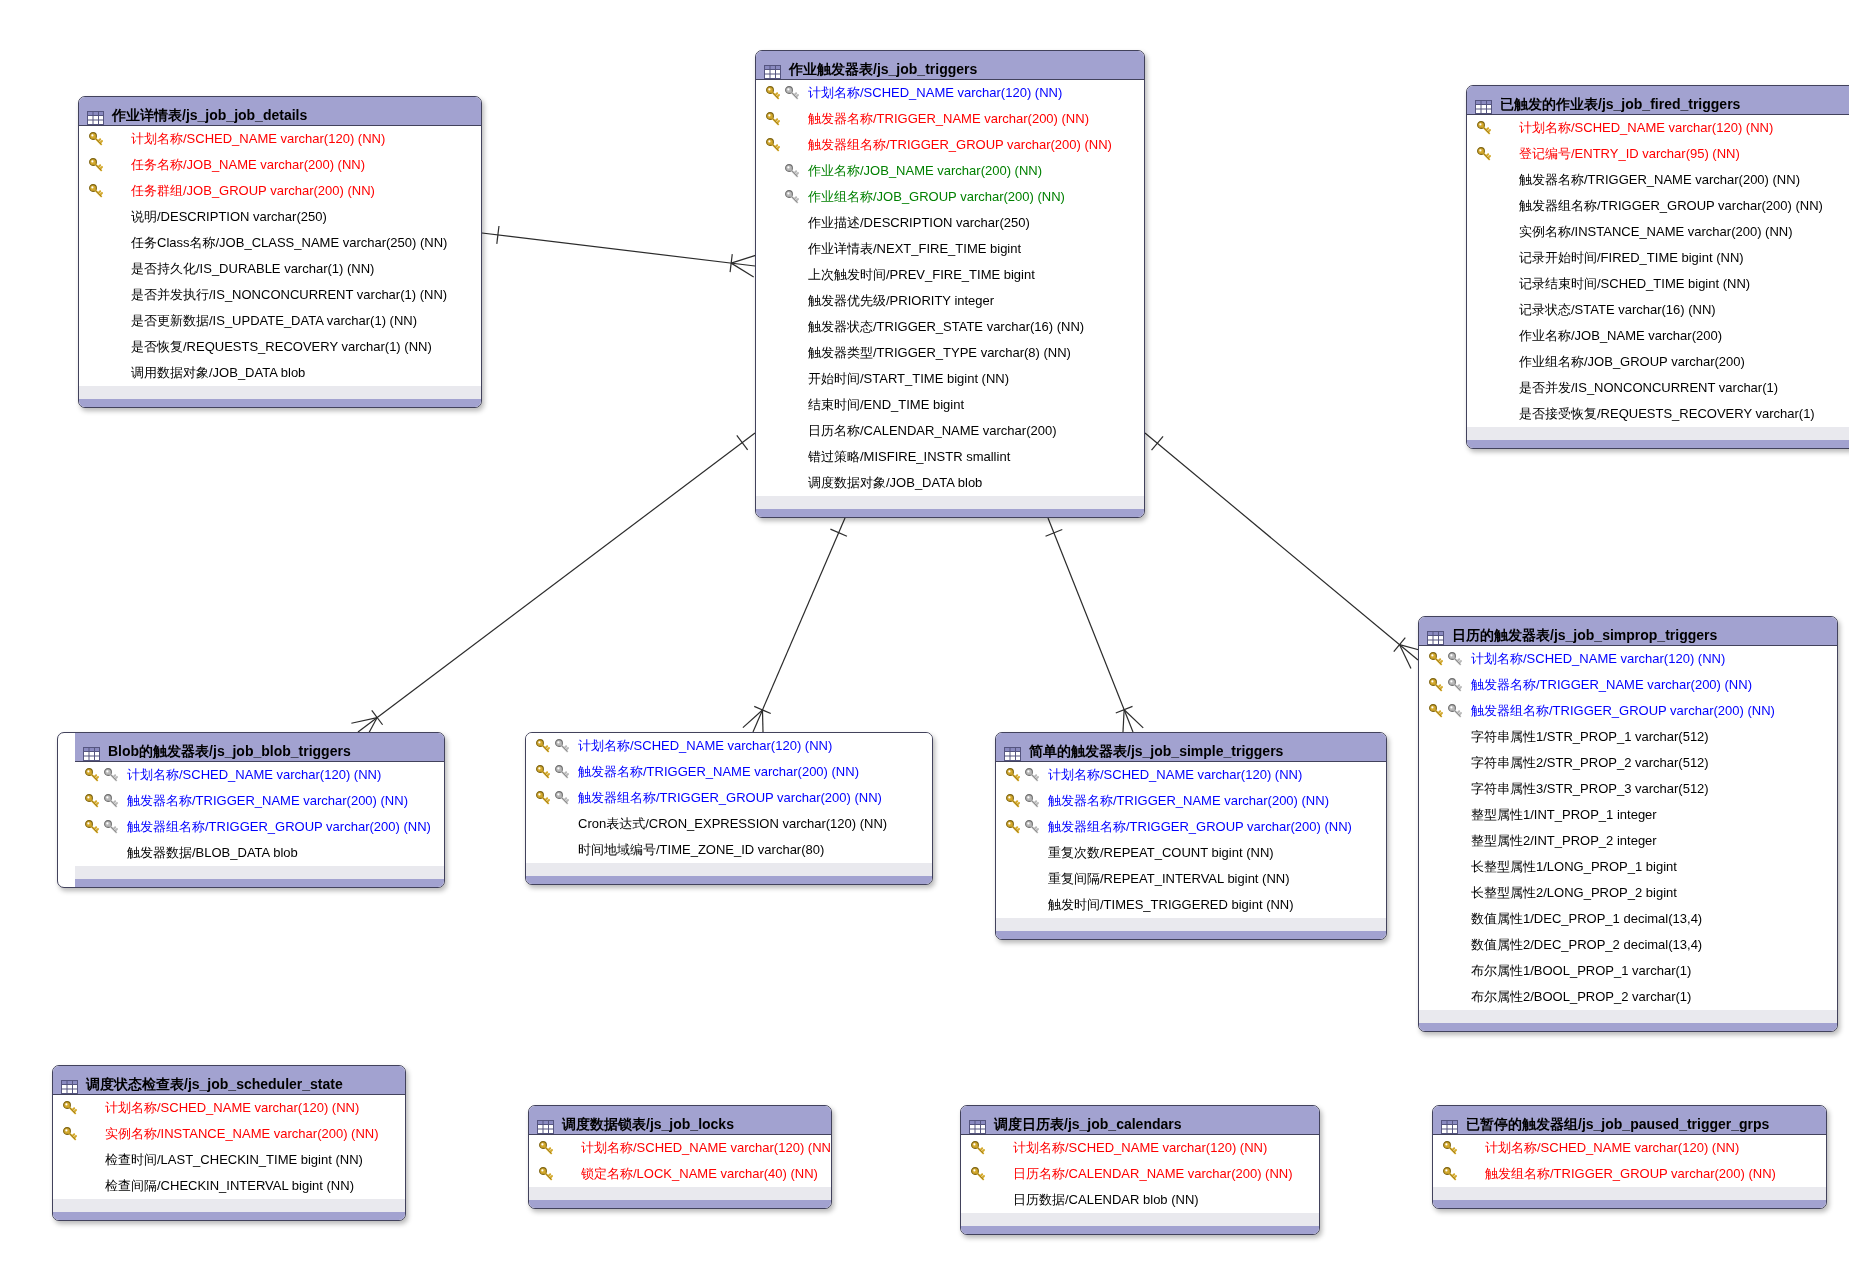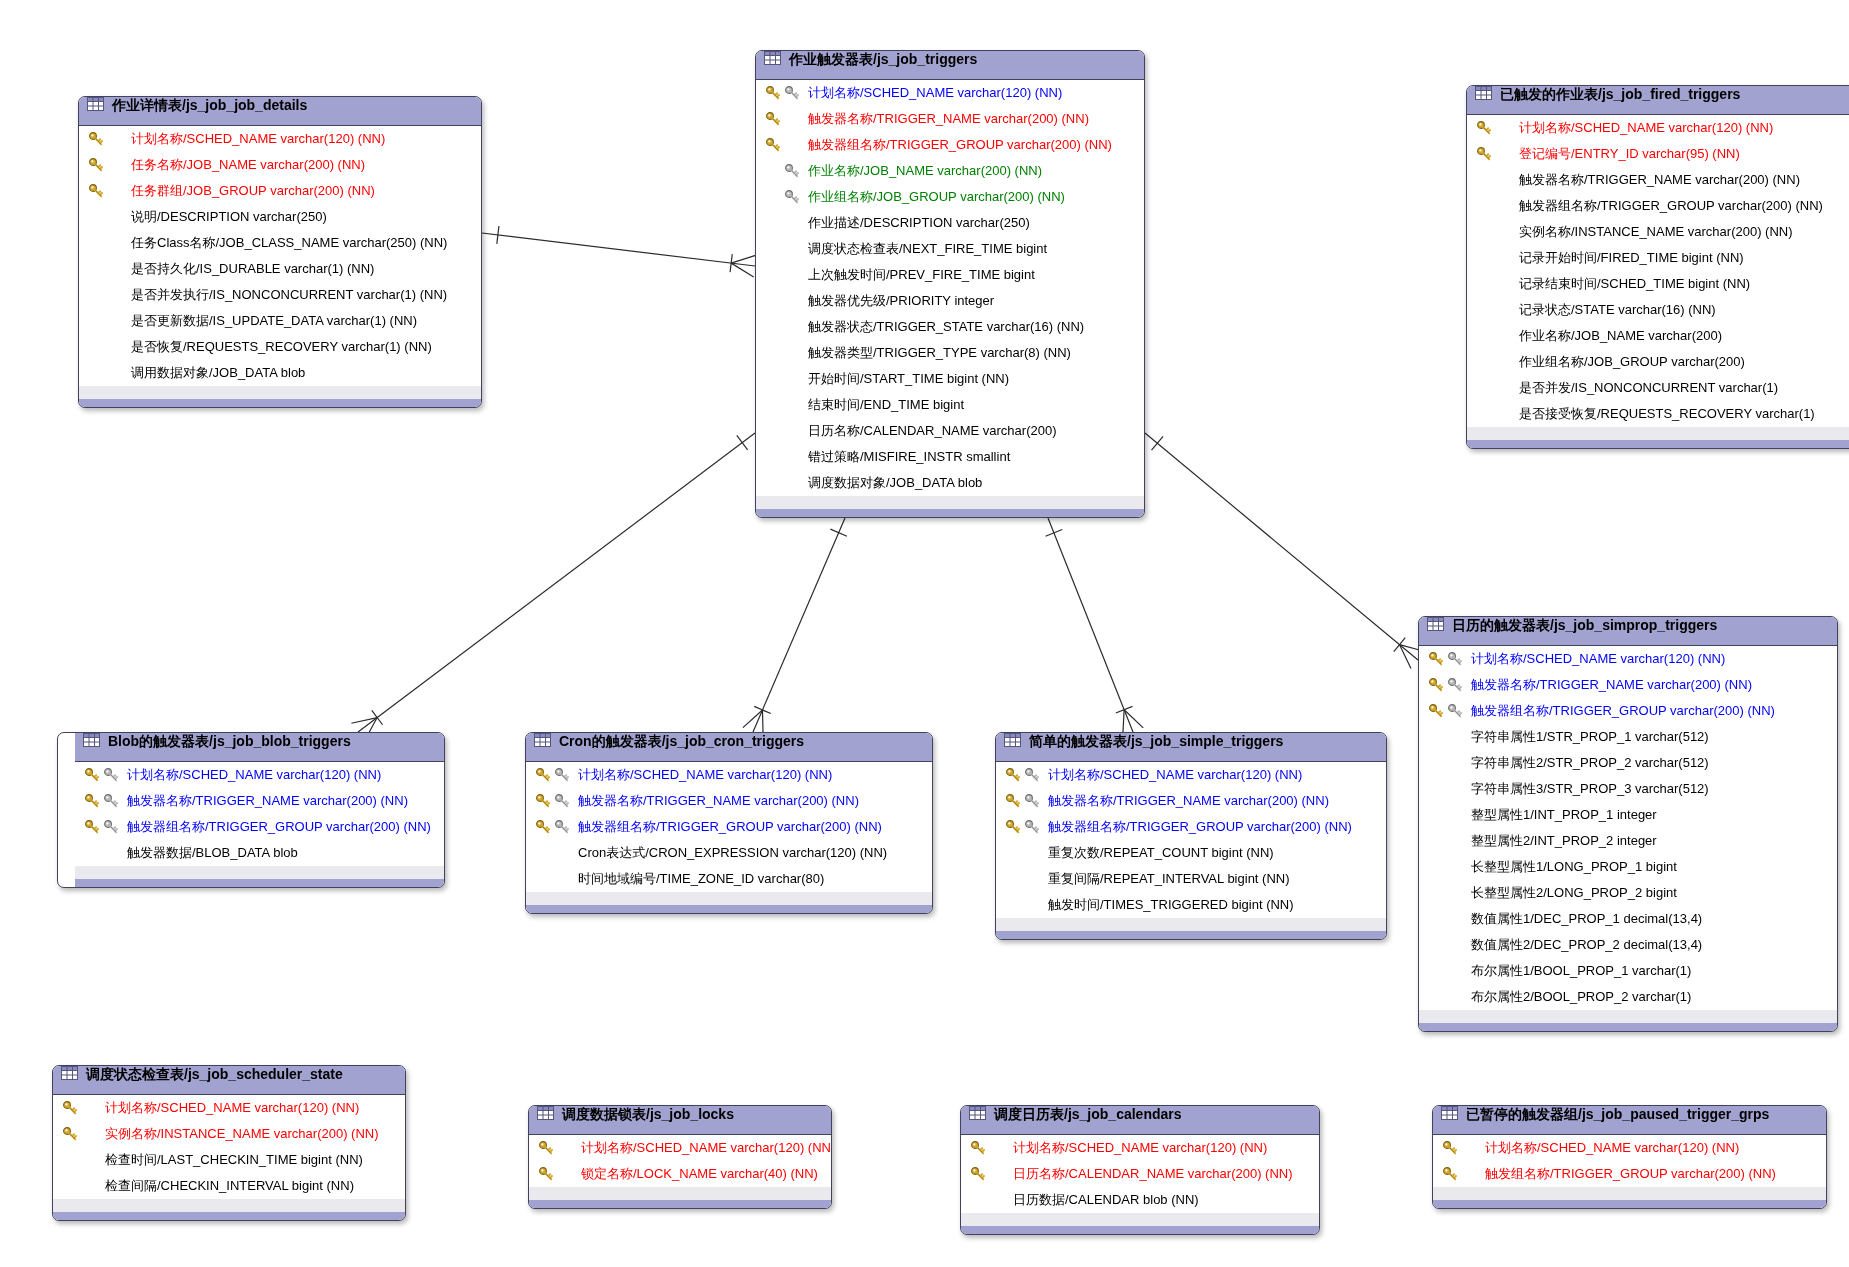--- a/index.html
+++ b/index.html
@@ -16,21 +16,21 @@
     border:1.5px solid #42425c;
     border-radius:7px;
     box-shadow:2px 3px 5px rgba(0,0,0,0.28);
     overflow:hidden;
     box-sizing:border-box;
   }
   .tbl-header{
     height:28px;
     background:#a2a2d0;
     border-bottom:1px solid #42425c;
-    display:flex;align-items:flex-start;
+    display:flex;align-items:flex-end;
     padding:0 8px;gap:8px;
     font-size:14px;font-weight:bold;color:#000;
     white-space:nowrap;
   }
   .tbl-icon{display:inline-flex;flex:0 0 auto;}
   .tbl-body{background:#fff;}
   .fld-row{
     height:26px;position:relative;
     display:flex;align-items:center;
     padding-left:52px;
@@ -311,21 +311,21 @@
               <span class="keyslot"></span>
               <span class="keyslot"></span>
             </span>
     <span class="fld-label">作业描述/DESCRIPTION varchar(250)</span>
   </div>
           <div class="fld-row role-plain">
     <span class="keys">
               <span class="keyslot"></span>
               <span class="keyslot"></span>
             </span>
-    <span class="fld-label">调度状态检查表/NEXT_FIRE_TIME bigint</span>
+    <span class="fld-label">作业详情表/NEXT_FIRE_TIME bigint</span>
   </div>
           <div class="fld-row role-plain">
     <span class="keys">
               <span class="keyslot"></span>
               <span class="keyslot"></span>
             </span>
     <span class="fld-label">上次触发时间/PREV_FIRE_TIME bigint</span>
   </div>
           <div class="fld-row role-plain">
     <span class="keys">
@@ -771,32 +771,20 @@
               <span class="keyslot"></span>
               <span class="keyslot"></span>
             </span>
     <span class="fld-label">触发器数据/BLOB_DATA blob</span>
   </div>
         </div>
     <div class="tbl-footer"></div>
     <div class="tbl-bottombar"></div>
   </div>
       <div class="table" style="left: 525px; top: 732px; width: 408px;">
-    <div class="tbl-header">
-      <span class="tbl-icon">
-        <svg width="17" height="14" viewBox="0 0 17 14">
-          <rect x="0.5" y="0.5" width="16" height="13" fill="#ffffff" stroke="#55557f"></rect>
-          <rect x="0.5" y="0.5" width="16" height="4" fill="#8a8ac0" stroke="#55557f"></rect>
-          <line x1="6" y1="0.5" x2="6" y2="13.5" stroke="#55557f"></line>
-          <line x1="11.5" y1="0.5" x2="11.5" y2="13.5" stroke="#55557f"></line>
-          <line x1="0.5" y1="9" x2="16.5" y2="9" stroke="#55557f"></line>
-        </svg>
-      </span>
-      <span class="tbl-title">Cron的触发器表/js_job_cron_triggers</span>
-    </div>
     <div class="tbl-body">
           <div class="fld-row role-pkfk">
     <span class="keys">
               <span class="keyslot">
                 <span class="keyslot">
                   <svg width="16" height="16" viewBox="0 0 16 16">
                     <circle cx="5" cy="5" r="3.4" fill="#d4a92c" stroke="#7d6414" stroke-width="1.1"></circle>
                     <circle cx="4.4" cy="4.4" r="1.1" fill="#ffffff"></circle>
                     <path d="M7.4 7.4 L13.2 13.2 M10.2 10.2 L12.2 8.2 M12 12 L14 10" stroke="#d4a92c" stroke-width="2" stroke-linecap="round" fill="none"></path>
                     <path d="M7.4 7.4 L13.2 13.2" stroke="#7d6414" stroke-width="0.6" fill="none"></path>

